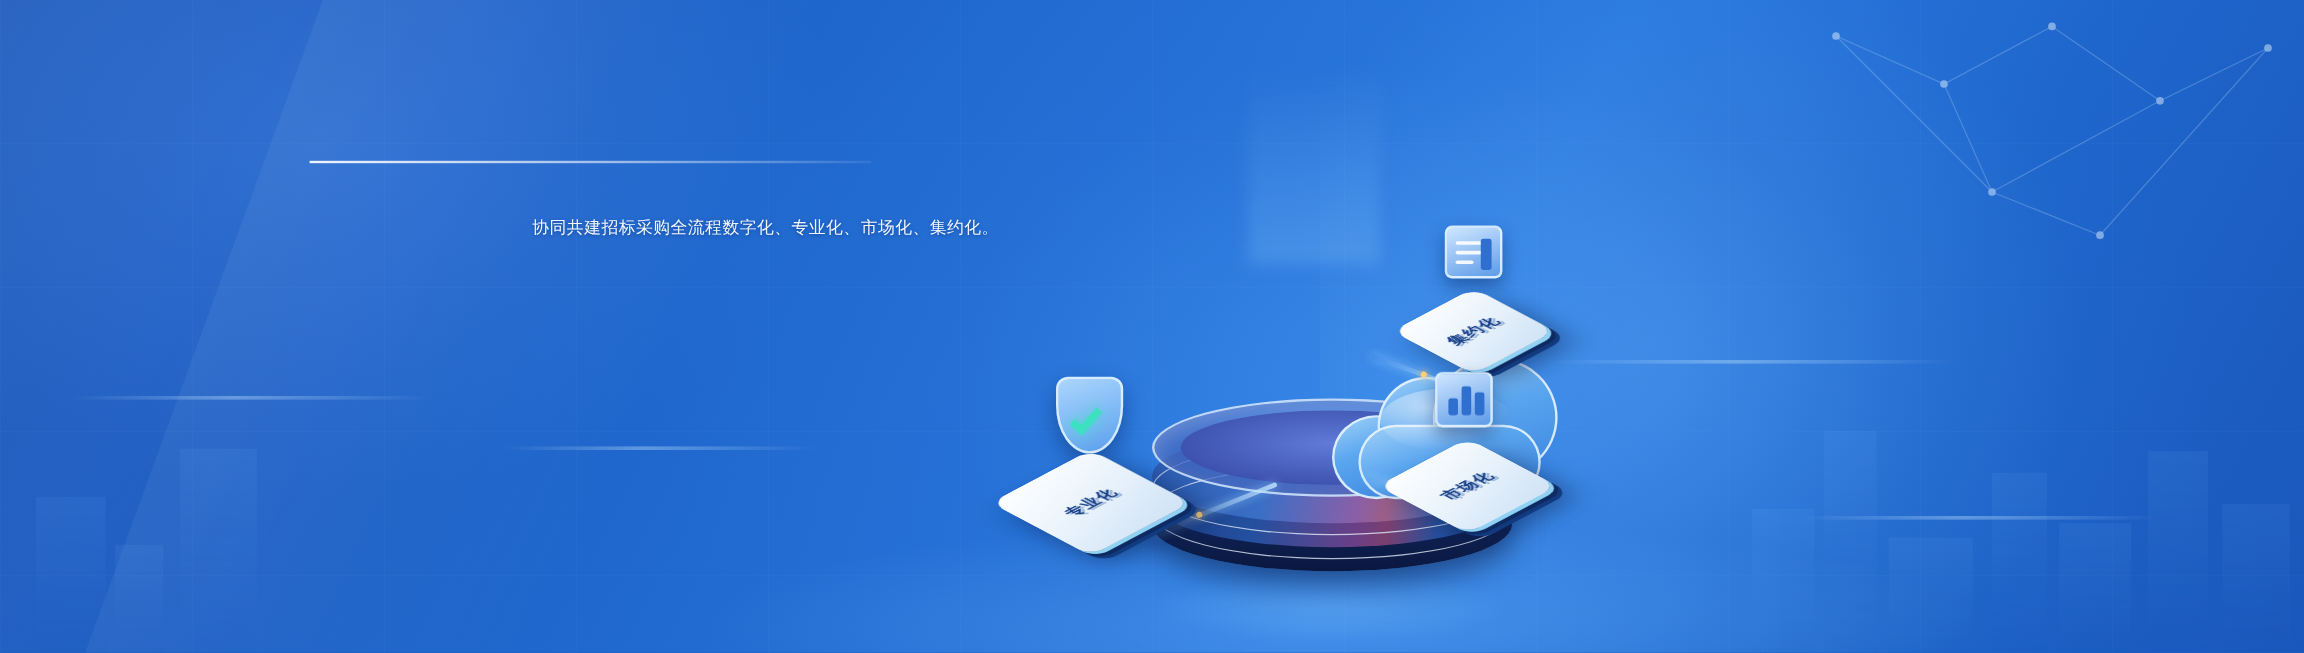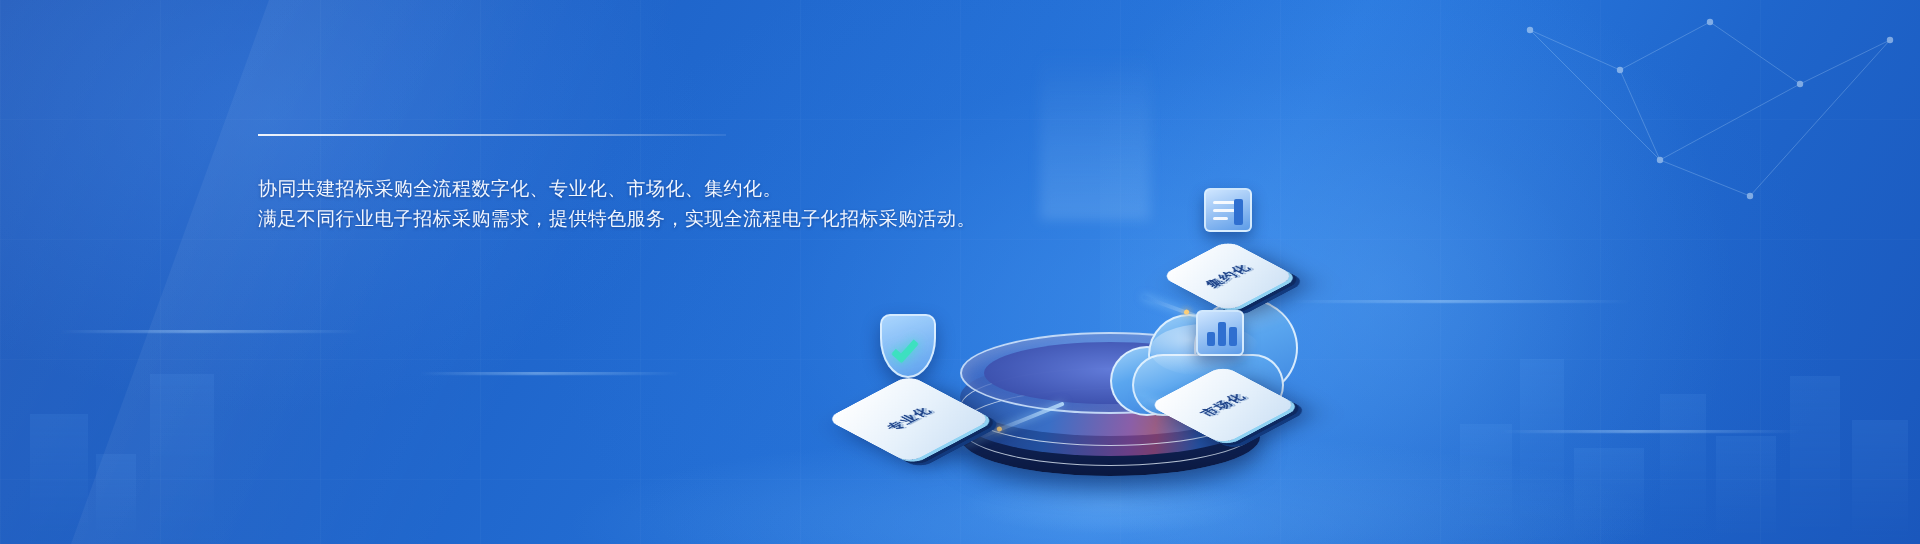--- a/index.html
+++ b/index.html
@@ -91,26 +91,27 @@
   }
 
   .divider {
     margin-top:38px;
     width:468px; height:2px;
     background:linear-gradient(90deg, rgba(255,255,255,0.92) 0%, rgba(255,255,255,0.55) 55%, rgba(255,255,255,0.08) 100%);
   }
 
   .body-lines { margin-top:38px; }
   .body-line {
-    font-size:19px;
+    font-size:14px;
     color:#f2f7ff;
     line-height:30px;
     letter-spacing:0.4px;
     white-space:nowrap;
     text-shadow:0 1px 3px rgba(8,40,110,0.55);
+    text-align:center;
   }
 
   
   .illus { position:absolute; left:840px; top:170px; width:560px; height:380px; z-index:5; }
 
   .podium-wrap { position:absolute; left:120px; top:110px; width:300px; height:210px; }
 
   .disc {
     position:absolute; left:0; border-radius:50%;
   }
@@ -271,21 +272,20 @@
       <circle cx="250" cy="196" r="3.2"></circle>
     </g>
   </svg>
 
   <div class="glow-floor"></div>
 
   <div class="content">
     <div class="divider"></div>
     <div class="body-lines">
       <div class="body-line">协同共建招标采购全流程数字化、专业化、市场化、集约化。</div>
-      <div class="body-line">满足不同行业电子招标采购需求，提供特色服务，实现全流程电子化招标采购活动。</div>
     </div>
   </div>
 
   <div class="illus">
 
     <div class="beam"></div>
     <div class="ground-glow"></div>
 
     <div class="podium-wrap">
       <div class="disc disc-base-3"></div>

